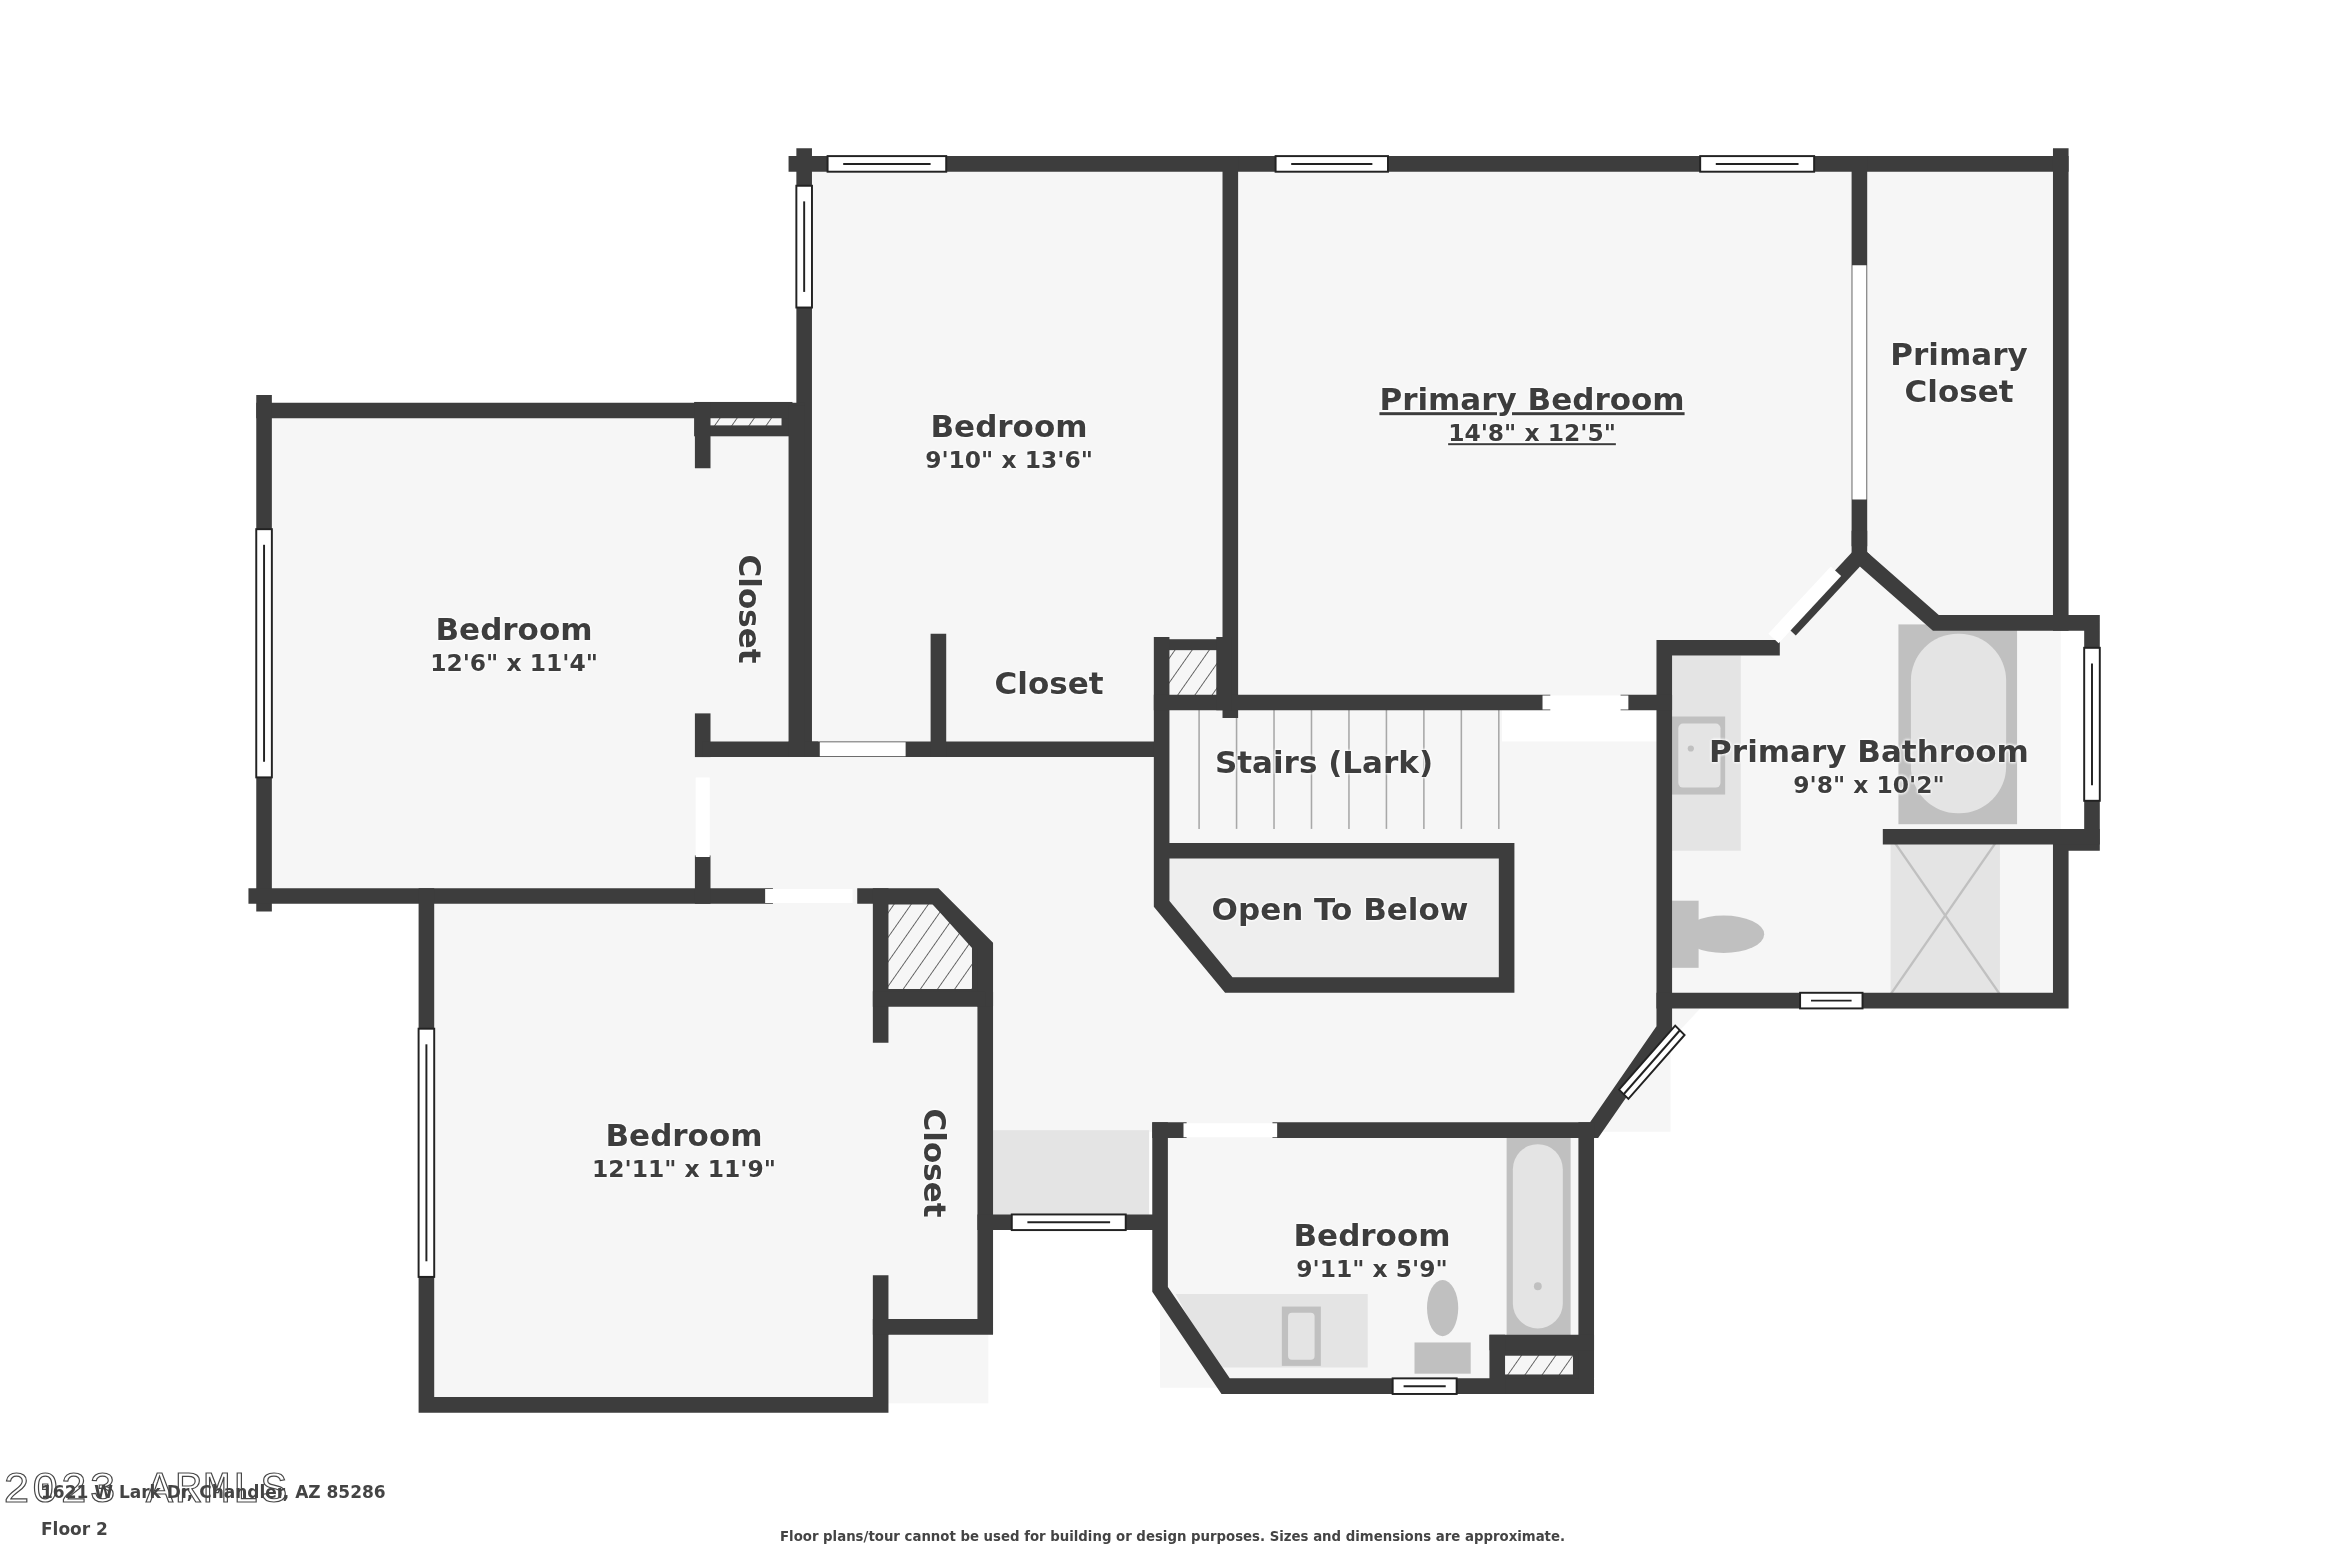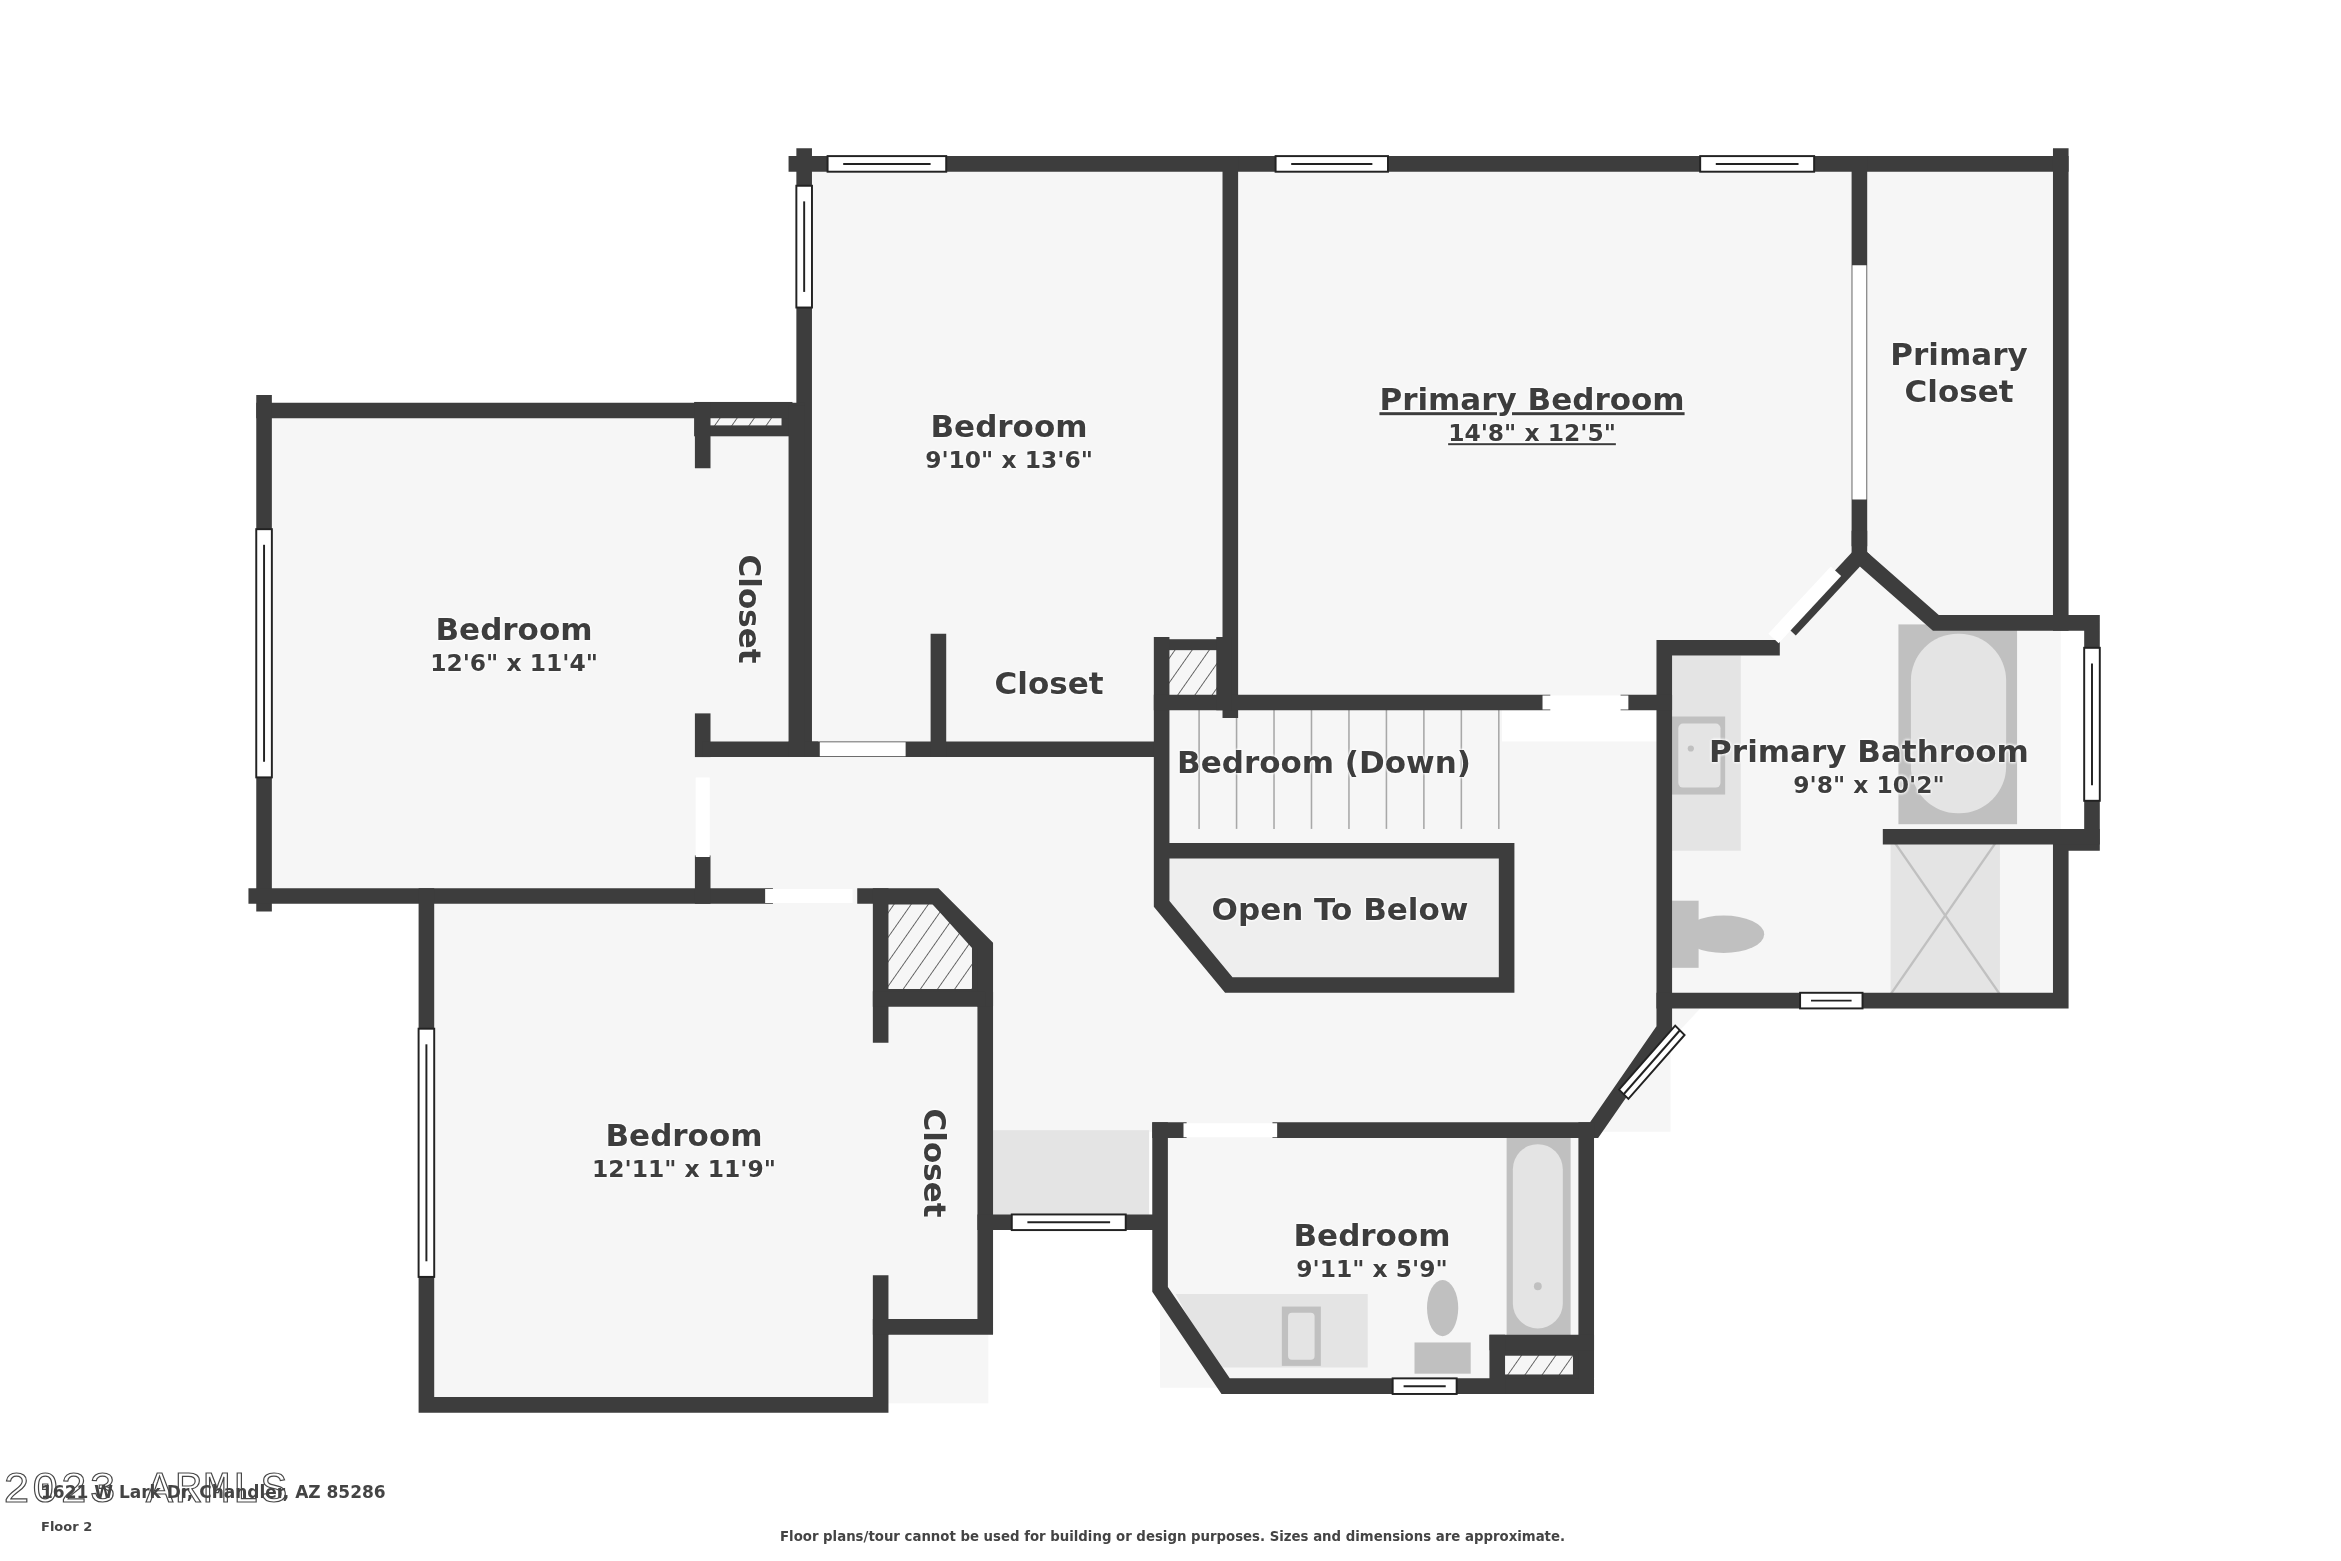--- a/index.html
+++ b/index.html
@@ -13,21 +13,21 @@
     .hatch-box { fill:url(#hatch); stroke:#3d3d3d; stroke-width:14; }
     .fixture { fill:#c0c0c0; }
     .fixture-light { fill:#e4e4e4; }
     .stair-line { stroke:#a8a8a8; stroke-width:2; }
     .label { position:absolute; color:#3d3d3d; font-weight:bold; white-space:nowrap; transform:translate(-50%,-50%); text-align:center;
              text-shadow: 0 0 3.1px #fff, 0 0 3.1px #fff, 0 0 3.1px #fff; }
     .room-name { font-size:31px; line-height:1.2; }
     .room-dim { font-size:23.4px; line-height:1.3; }
     .vertical { transform:translate(-50%,-50%) rotate(90deg); }
     .footer-address { position:absolute; left:41px; top:1482px; font-size:17px; font-weight:bold; color:#444;text-align:center; }
-    .footer-floor { position:absolute; left:41px; top:1519px; font-size:13px; font-weight:bold; color:#444; }
+    .footer-floor { position:absolute; left:41px; top:1519px; font-size:17px; font-weight:bold; color:#444; }
     .watermark { position:absolute; left:3.1px; top:1465px; font-size:45px; color:transparent; -webkit-text-stroke:1.2px #333; letter-spacing:1.6px; font-family:Liberation Mono, monospace; font-weight:normal; opacity:0.9; }
     .disclaimer { position:absolute; left:780px; top:1529px; font-size:13.3px; font-weight:bold; color:#444; }
   </style>
 </head>
 <body>
 
 <svg id="plan" viewBox="0 0 3000 2000" xmlns="http://www.w3.org/2000/svg">
   <defs>
     <pattern id="hatch" patternUnits="userSpaceOnUse" width="18" height="18" patternTransform="rotate(35)">
       <rect width="18" height="18" fill="#f6f6f6"></rect>
@@ -214,21 +214,21 @@
 <div class="label" style="left:1959px; top:373px;">
   <div class="room-name">Primary</div>
   <div class="room-name">Closet</div>
 </div>
 
 <div class="label" style="left:1869px; top:767px;">
   <div class="room-name">Primary Bathroom</div>
   <div class="room-dim">9'8" x 10'2"</div>
 </div>
 
-<div class="label room-name" style="left:1324px; top:763px;">Bedroom (Down)</div>
+<div class="label room-name" style="left:1324px; top:763px;">Stairs (Lark)</div>
 <div class="label room-name" style="left:1340px; top:910px;text-align:right;">Open To Below</div>
 
 <div class="label" style="left:684px; top:1151px;">
   <div class="room-name">Bedroom</div>
   <div class="room-dim">12'11" x 11'9"</div>
 </div>
 <div class="label vertical room-name" style="left:934px; top:1163px;">Closet</div>
 
 <div class="label" style="left:1372px; top:1251px;">
   <div class="room-name">Bedroom</div>

